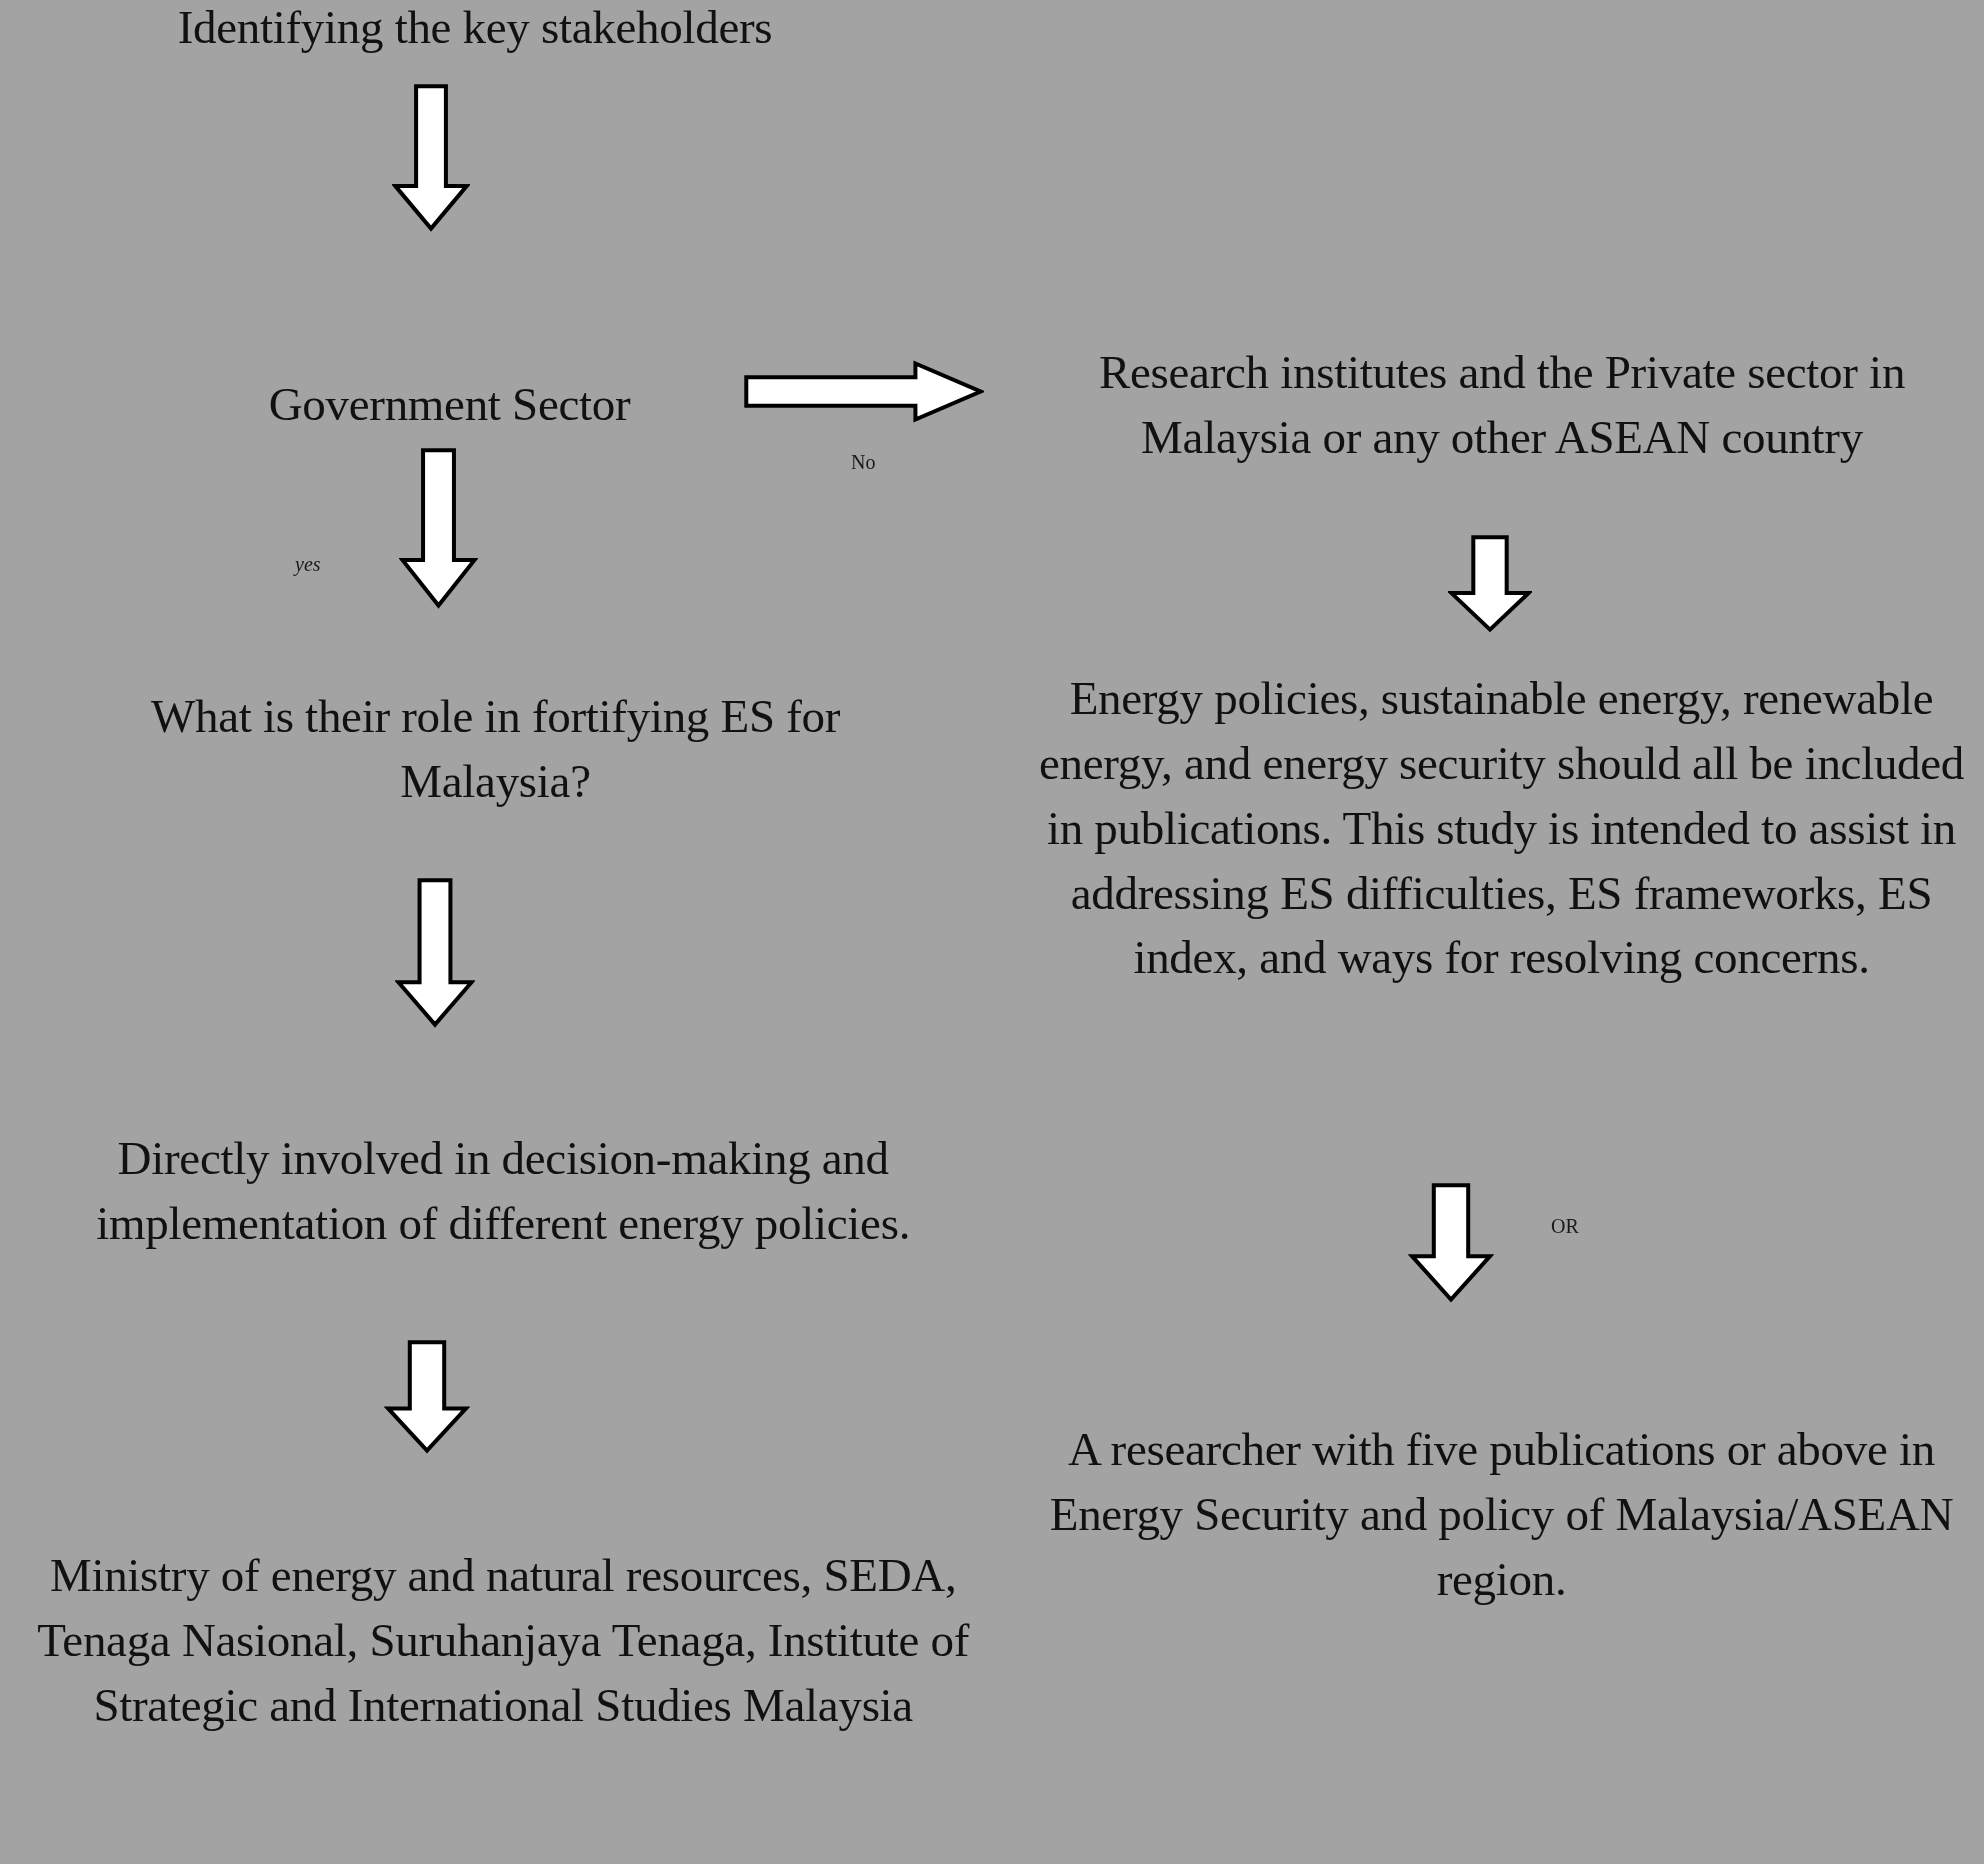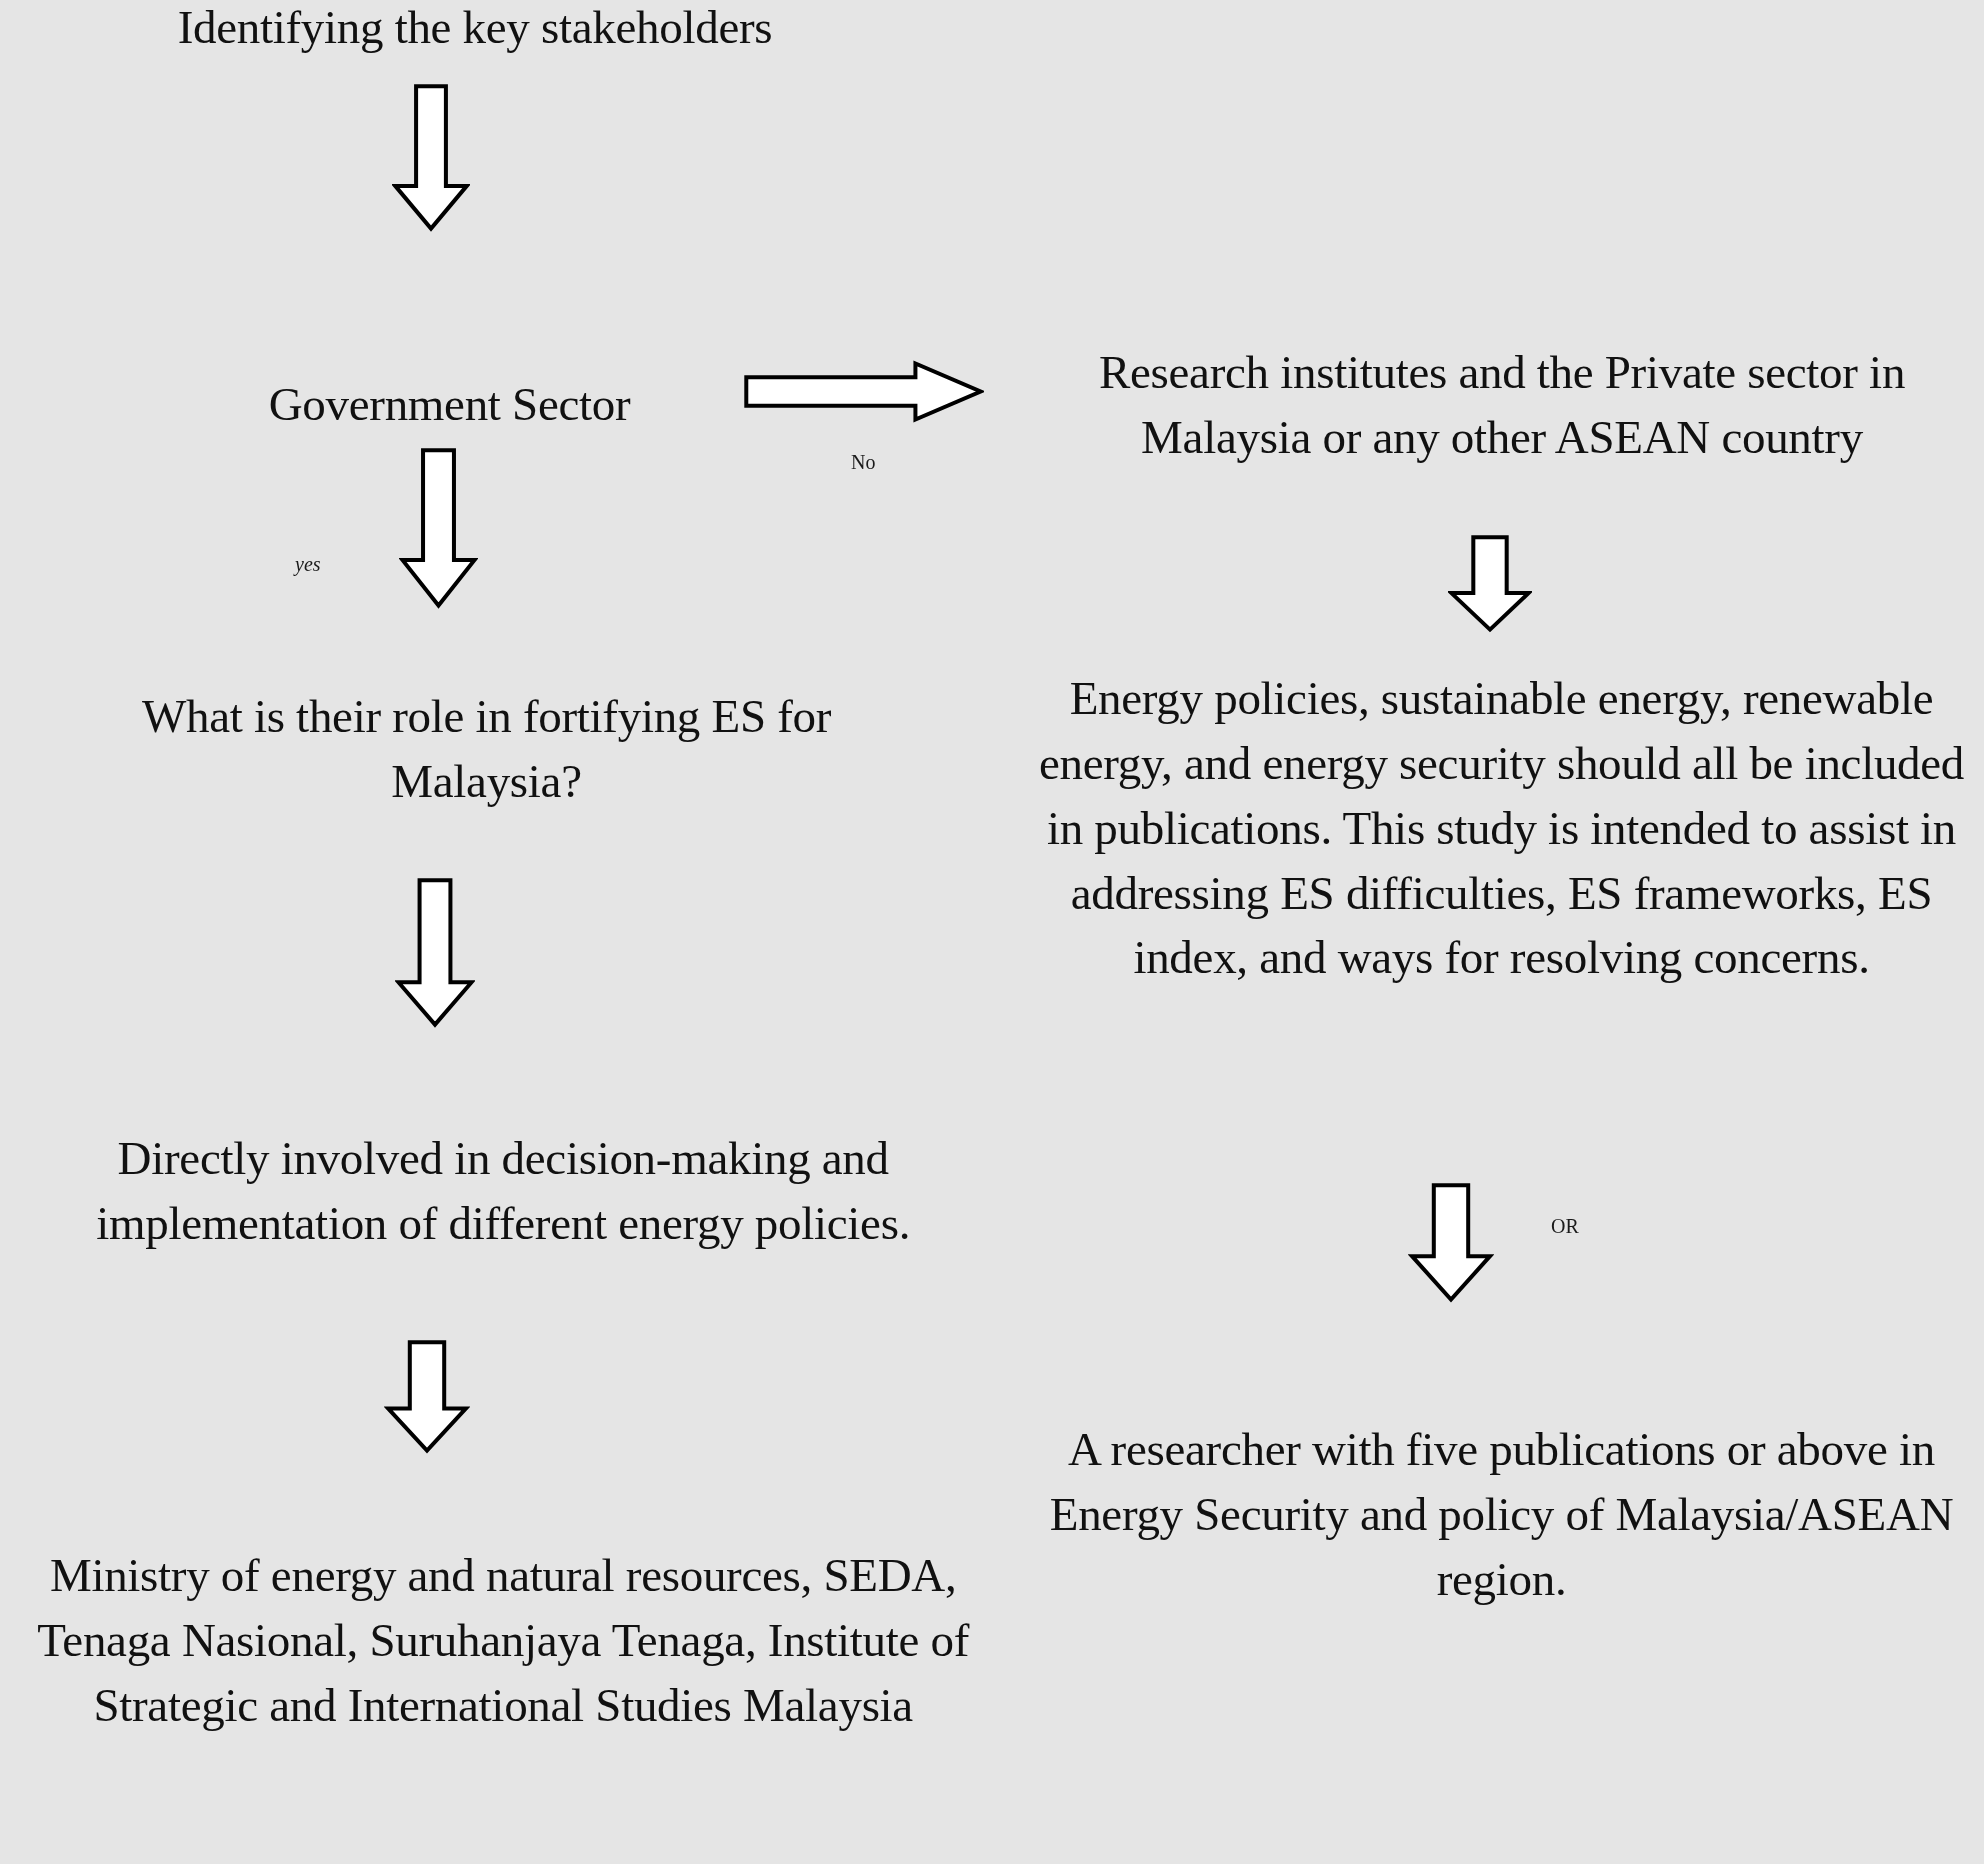--- a/index.html
+++ b/index.html
@@ -4,21 +4,21 @@
 <style>
   html, body {
     margin: 0;
     padding: 0;
     background: #ffffff;
   }
   #page {
     position: relative;
     width: 1985px;
     height: 1865px;
-    background: #e5e5e5;
+    background: #a3a3a3;
     font-family: "Liberation Serif", "DejaVu Serif", serif;
     color: #000000;
     overflow: hidden;
   }
   .node {
     position: absolute;
     text-align: center;
     font-size: 47px;
     line-height: 1.38;
     color: #111111;
@@ -77,21 +77,21 @@
   </div>
 
   <div class="node" style="left:1030px; top:340px; width:944px;">Research institutes and the Private sector in Malaysia or any other ASEAN country</div>
 
   <div class="arrow" style="left:1448px; top:535px; width:84px; height:98px;">
     <svg viewBox="0 0 146 172" preserveAspectRatio="none">
       <polygon points="44,4 102,4 102,102 140,102 73,166 6,102 44,102"></polygon>
     </svg>
   </div>
 
-  <div class="node" style="left:63px; top:684px; width:847px;">What is their role in fortifying ES for Malaysia?</div>
+  <div class="node" style="left:72px; top:684px; width:847px;">What is their role in fortifying ES for Malaysia?</div>
 
   <div class="node" style="left:1024px; top:666px; width:955px;">Energy policies, sustainable energy, renewable energy, and energy security should all be included in publications. This study is intended to assist in addressing ES difficulties, ES frameworks, ES index, and ways for resolving concerns.</div>
 
   <div class="arrow" style="left:395px; top:878px; width:80px; height:150px;">
     <svg viewBox="0 0 140 262" preserveAspectRatio="none">
       <polygon points="43,4 97,4 97,182 134,182 70,256 6,182 43,182"></polygon>
     </svg>
   </div>
 
   <div class="node" style="left:5.7px; top:1126px; width:995px;">Directly involved in decision-making and implementation of different energy policies.</div>

